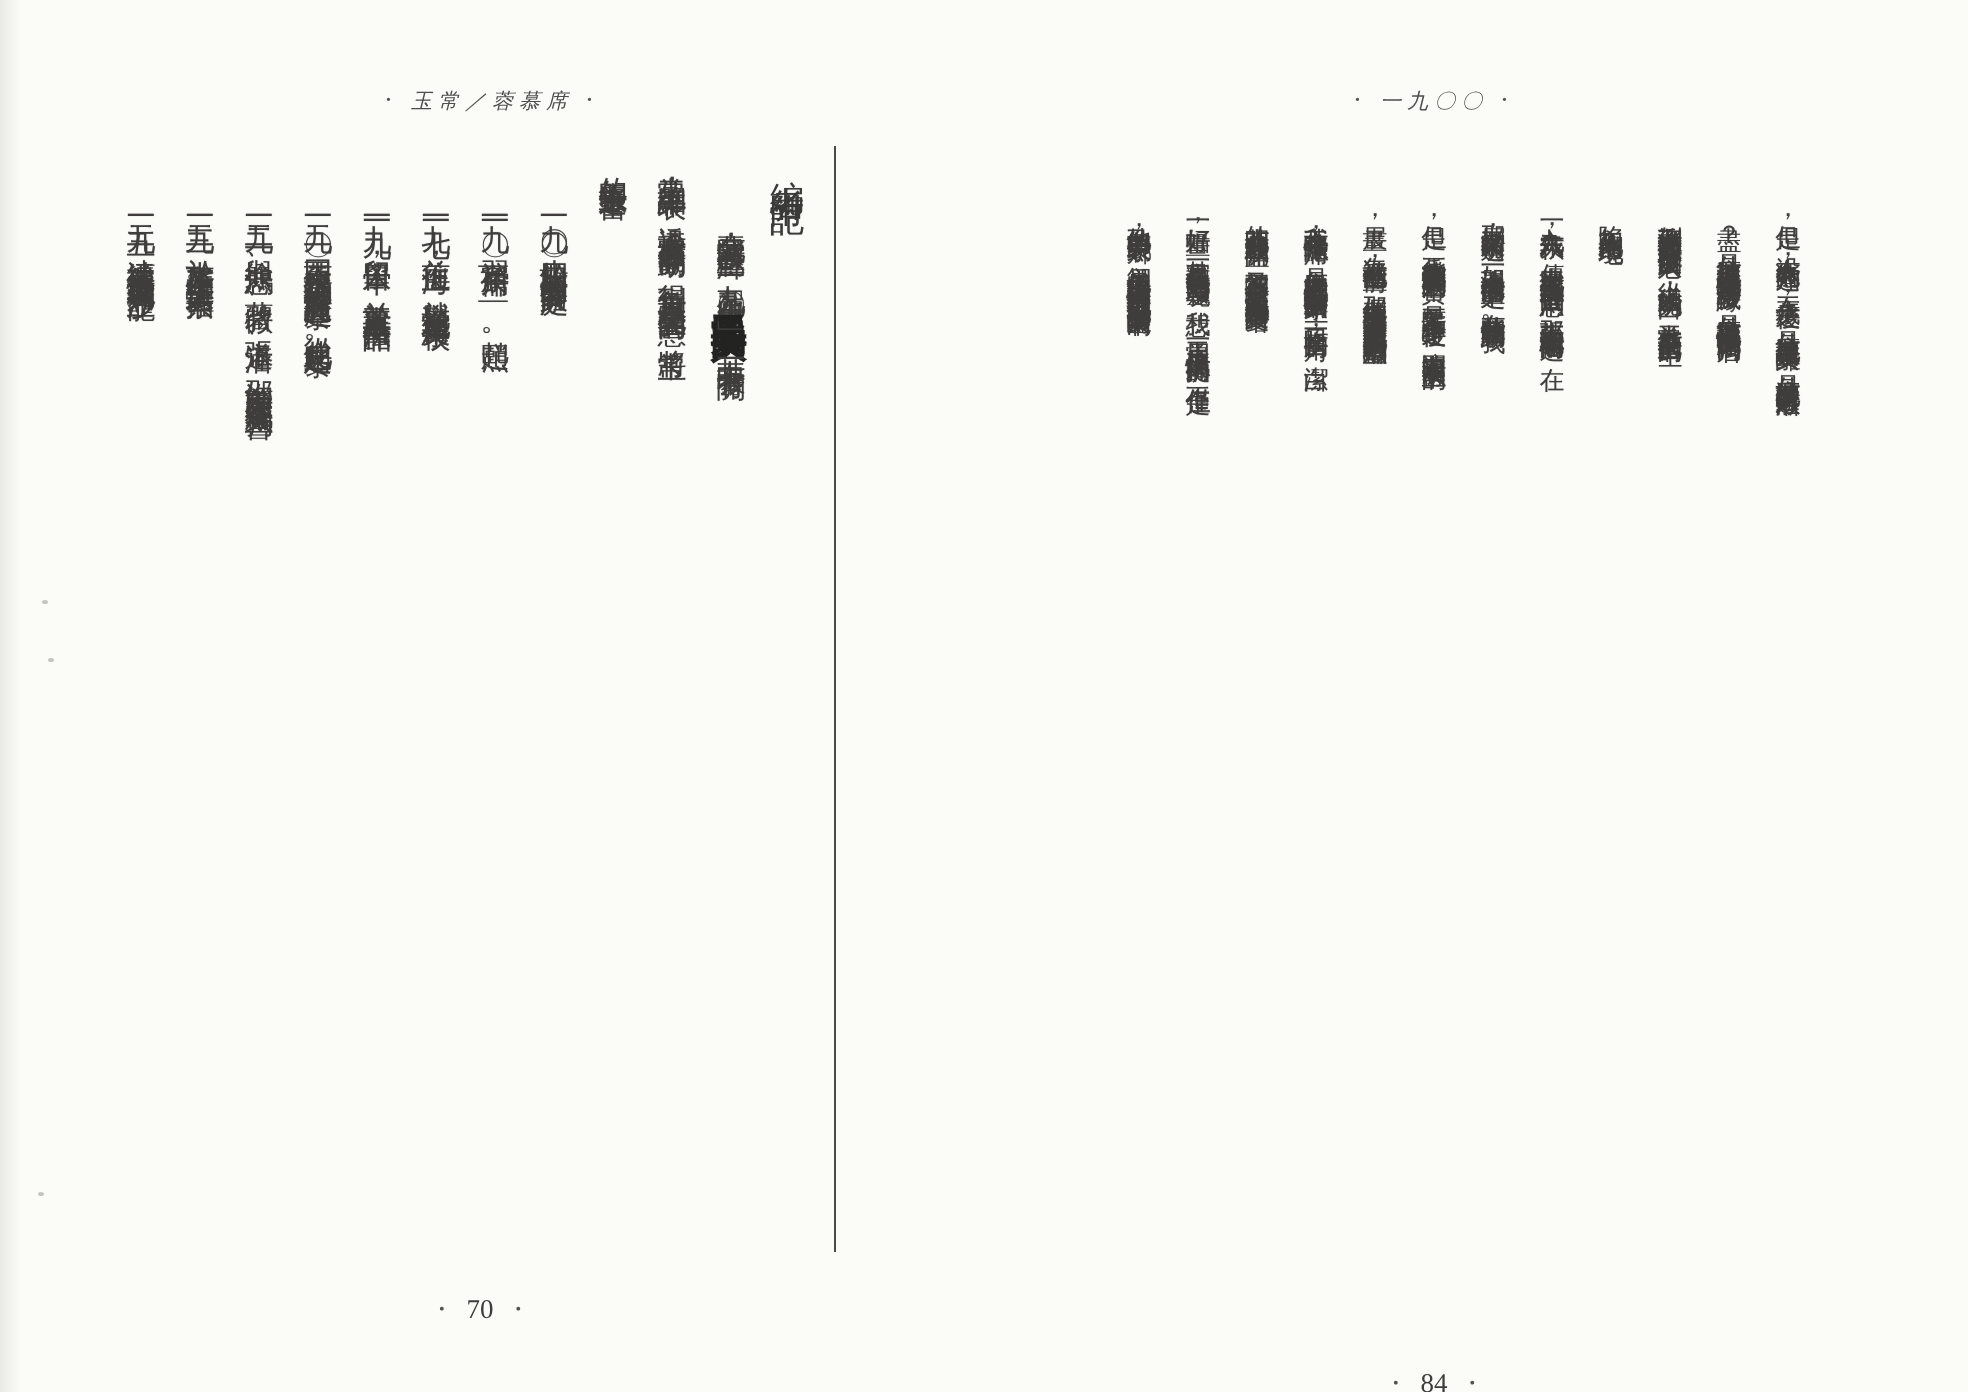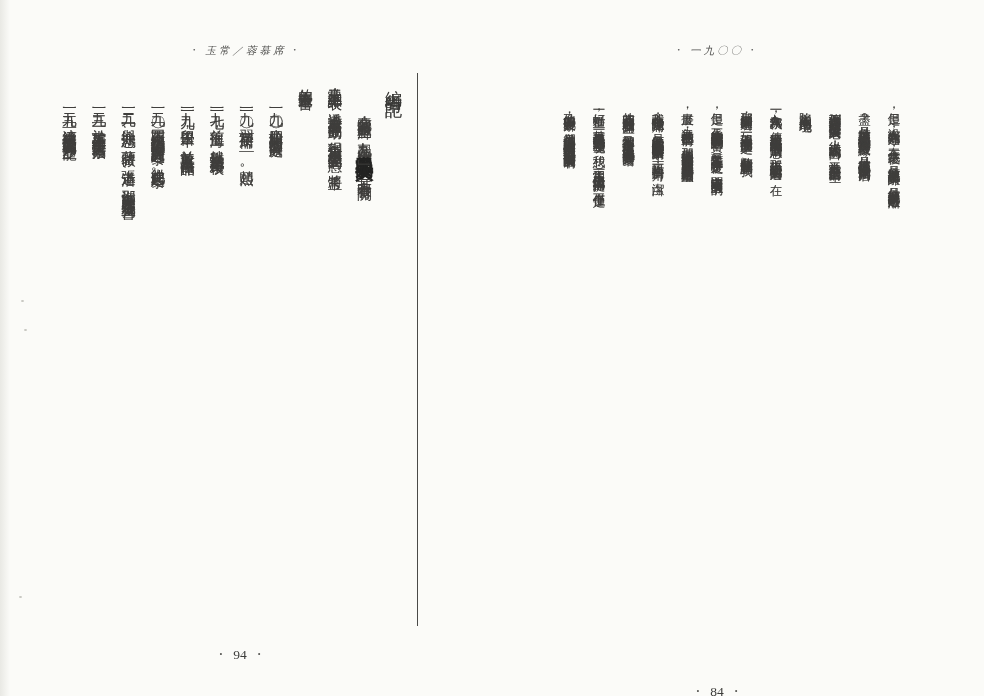--- a/index.html
+++ b/index.html
@@ -129,21 +129,21 @@
       <div class="vcol yrow"><span class="yr">一九二〇</span><span class="evt">因蔡元培提倡「勤工儉學」計畫而赴巴黎，從此定居巴黎。</span></div>
 
       <div class="vcol yrow"><span class="yr">一九二二</span><span class="evt">與徐悲鴻、蔣碧微、張道潘、邵洵美等人在巴黎成立天狗會。</span></div>
 
       <div class="vcol yrow"><span class="yr">一九二三</span><span class="evt">於大茅屋工作室從事人體素描。</span></div>
 
       <div class="vcol yrow"><span class="yr">一九二五</span><span class="evt">連續幾年展於替勒麗與獨立沙龍。</span></div>
     </div>
 
     <footer class="folio folio-left">
-      <span class="fd">•</span><span class="fn">94</span><span class="fd">•</span>
+      <span class="fd">•</span><span class="fn">70</span><span class="fd">•</span>
     </footer>
 
     <i class="speck s1"></i>
     <i class="speck s2"></i>
     <i class="speck s3"></i>
   </section>
 
   <section class="page page-right">
 
     <header class="running-head rh-right">

